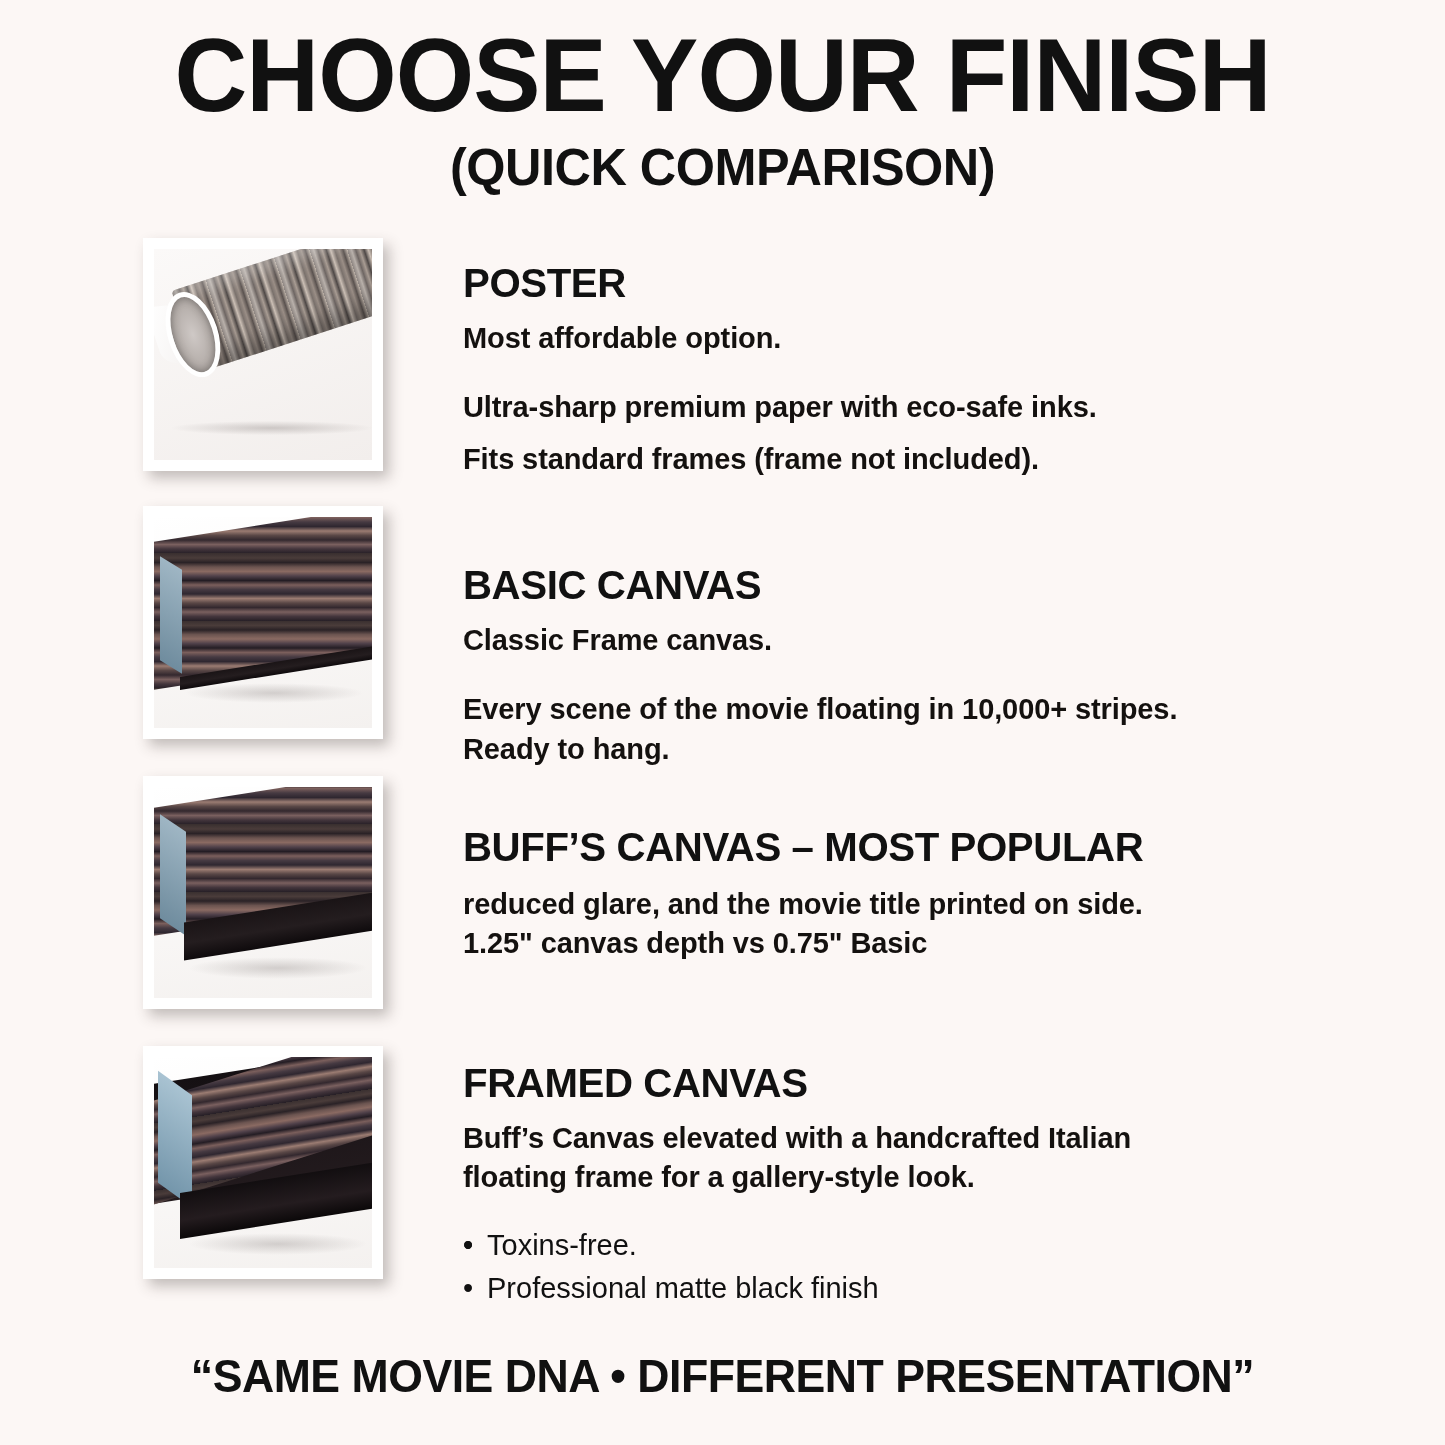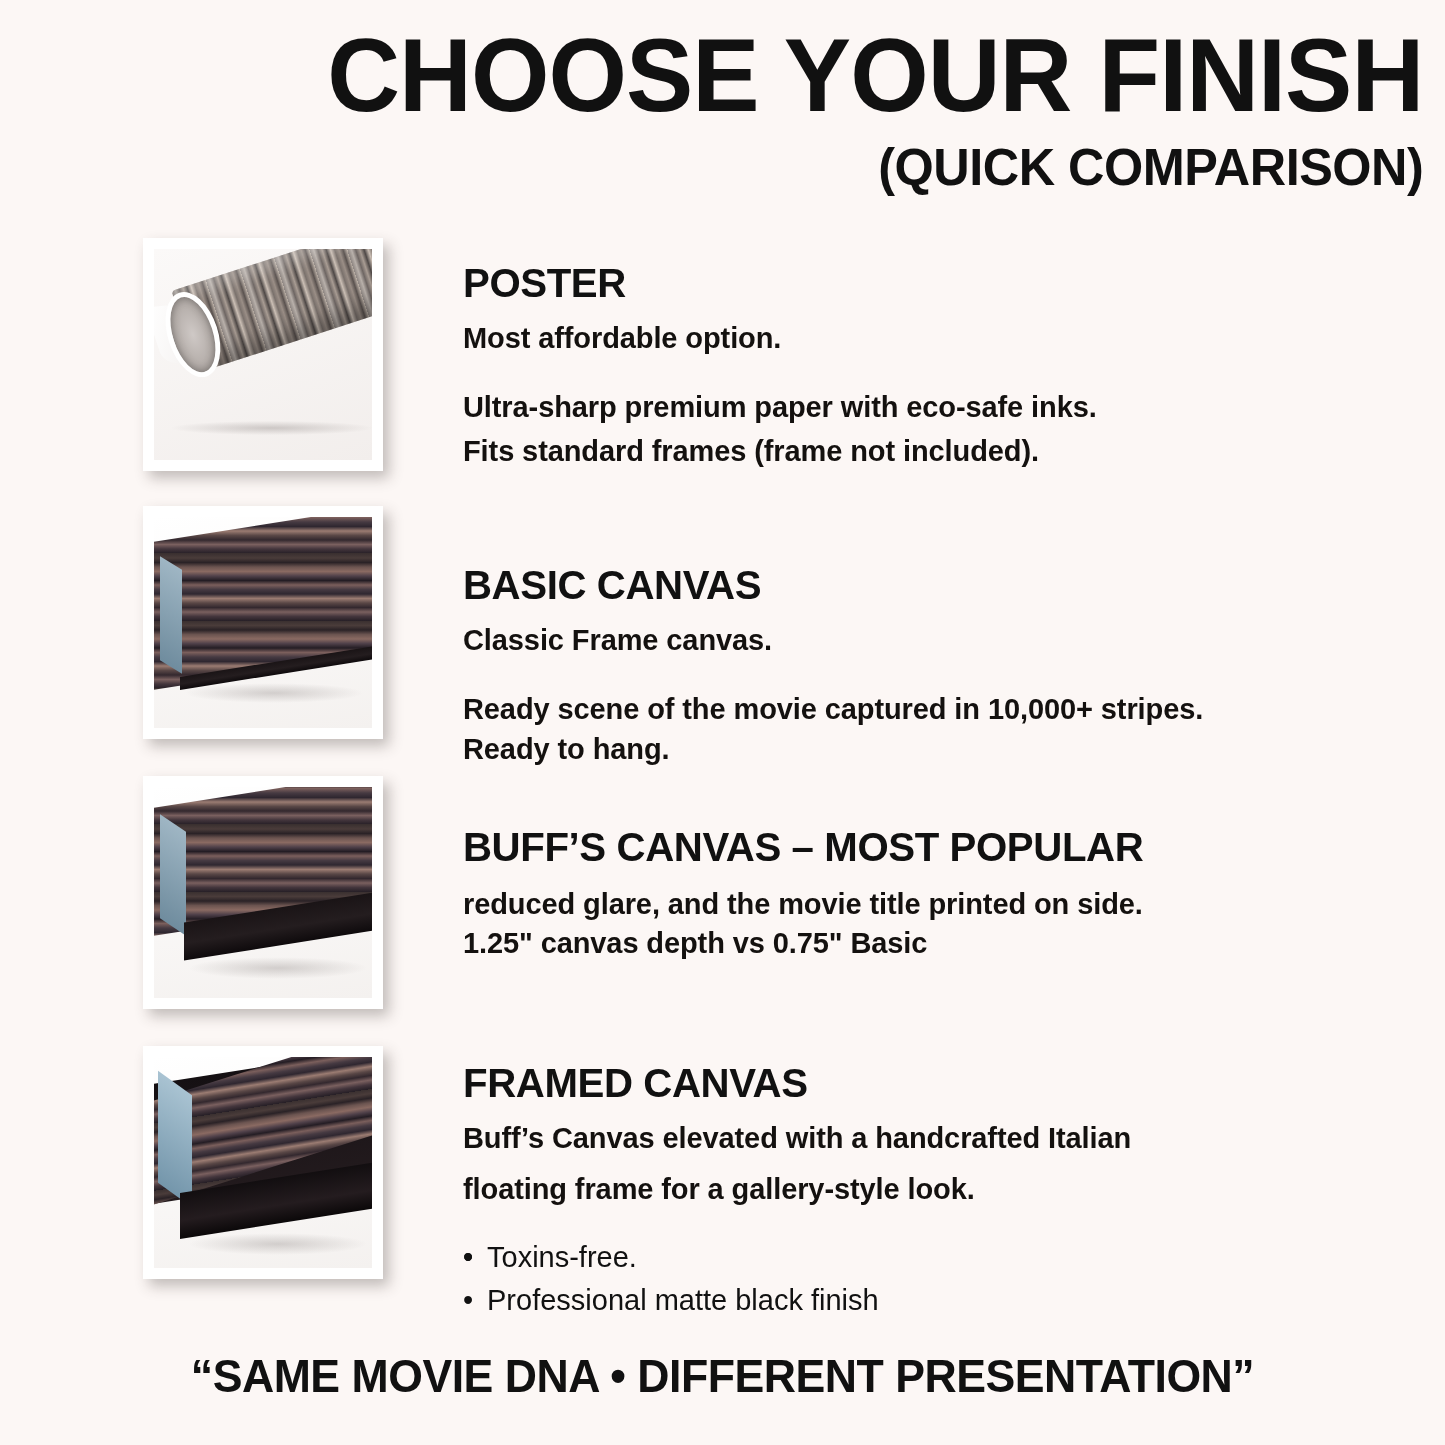--- a/index.html
+++ b/index.html
@@ -7,21 +7,21 @@
     width:1445px;height:1445px;
     background:#FCF7F5;
     font-family:"Liberation Sans", sans-serif;
     color:#111111;
     overflow:hidden;
     position:relative;
   }
   .page{position:relative;width:1445px;height:1445px;}
 
   
-  .header{text-align:right;padding-top:22px;}
+  .header{text-align:center;padding-top:22px;}
   .title{
     font-size:104px;
     font-weight:700;
     letter-spacing:-1px;
     line-height:1.02;
     transform:scaleX(0.97);
     margin:0;
   }
   .subtitle{
     font-size:52px;
@@ -235,41 +235,41 @@
               <div class="roll-end"></div>
             </div>
             <div class="roll-shadow"></div>
           </div>
         </div>
       </div>
       <div class="text-col">
         <h3 class="sec-head">POSTER</h3>
         <p class="sec-body">Most affordable option.</p>
         <p class="sec-body gap">Ultra-sharp premium paper with eco-safe inks.</p>
-        <p class="sec-body" style="margin-top:4px">Fits standard frames (frame not included).</p>
+        <p class="sec-body" style="margin-top:12px">Fits standard frames (frame not included).</p>
       </div>
     </div>
 
     <div class="row row2">
       <div class="thumb-wrap">
         <div class="thumb-inner c2">
           <div class="canvas-scene">
             <div class="canvas-face">
               <div class="stripes"></div>
             </div>
             <div class="canvas-left-edge"></div>
             <div class="canvas-side"></div>
             <div class="canvas-drop"></div>
           </div>
         </div>
       </div>
       <div class="text-col">
         <h3 class="sec-head">BASIC CANVAS</h3>
         <p class="sec-body">Classic Frame canvas.</p>
-        <p class="sec-body gap">Ready scene of the movie captured in 10,000+ stripes.</p>
+        <p class="sec-body gap">Every scene of the movie floating in 10,000+ stripes.</p>
         <p class="sec-body" style="margin-top:0">Ready to hang.</p>
       </div>
     </div>
 
     <div class="row row3">
       <div class="thumb-wrap">
         <div class="thumb-inner c3">
           <div class="canvas-scene">
             <div class="canvas-face">
               <div class="stripes"></div>
@@ -298,21 +298,21 @@
             </div>
             <div class="frame-left"></div>
             <div class="canvas-side"></div>
             <div class="canvas-drop"></div>
           </div>
         </div>
       </div>
       <div class="text-col">
         <h3 class="sec-head">FRAMED CANVAS</h3>
         <p class="sec-body">Buff’s Canvas elevated with a handcrafted Italian</p>
-        <p class="sec-body" style="margin-top:12px">floating frame for a gallery-style look.</p>
+        <p class="sec-body" style="margin-top:0">floating frame for a gallery-style look.</p>
         <ul class="bullets">
           <li>
             <span class="dot">•</span>
           </li>
           <li>
             <span class="dot">•</span>
             <span>Toxins-free.</span>
           </li>
           <li>
             <span class="dot">•</span>

